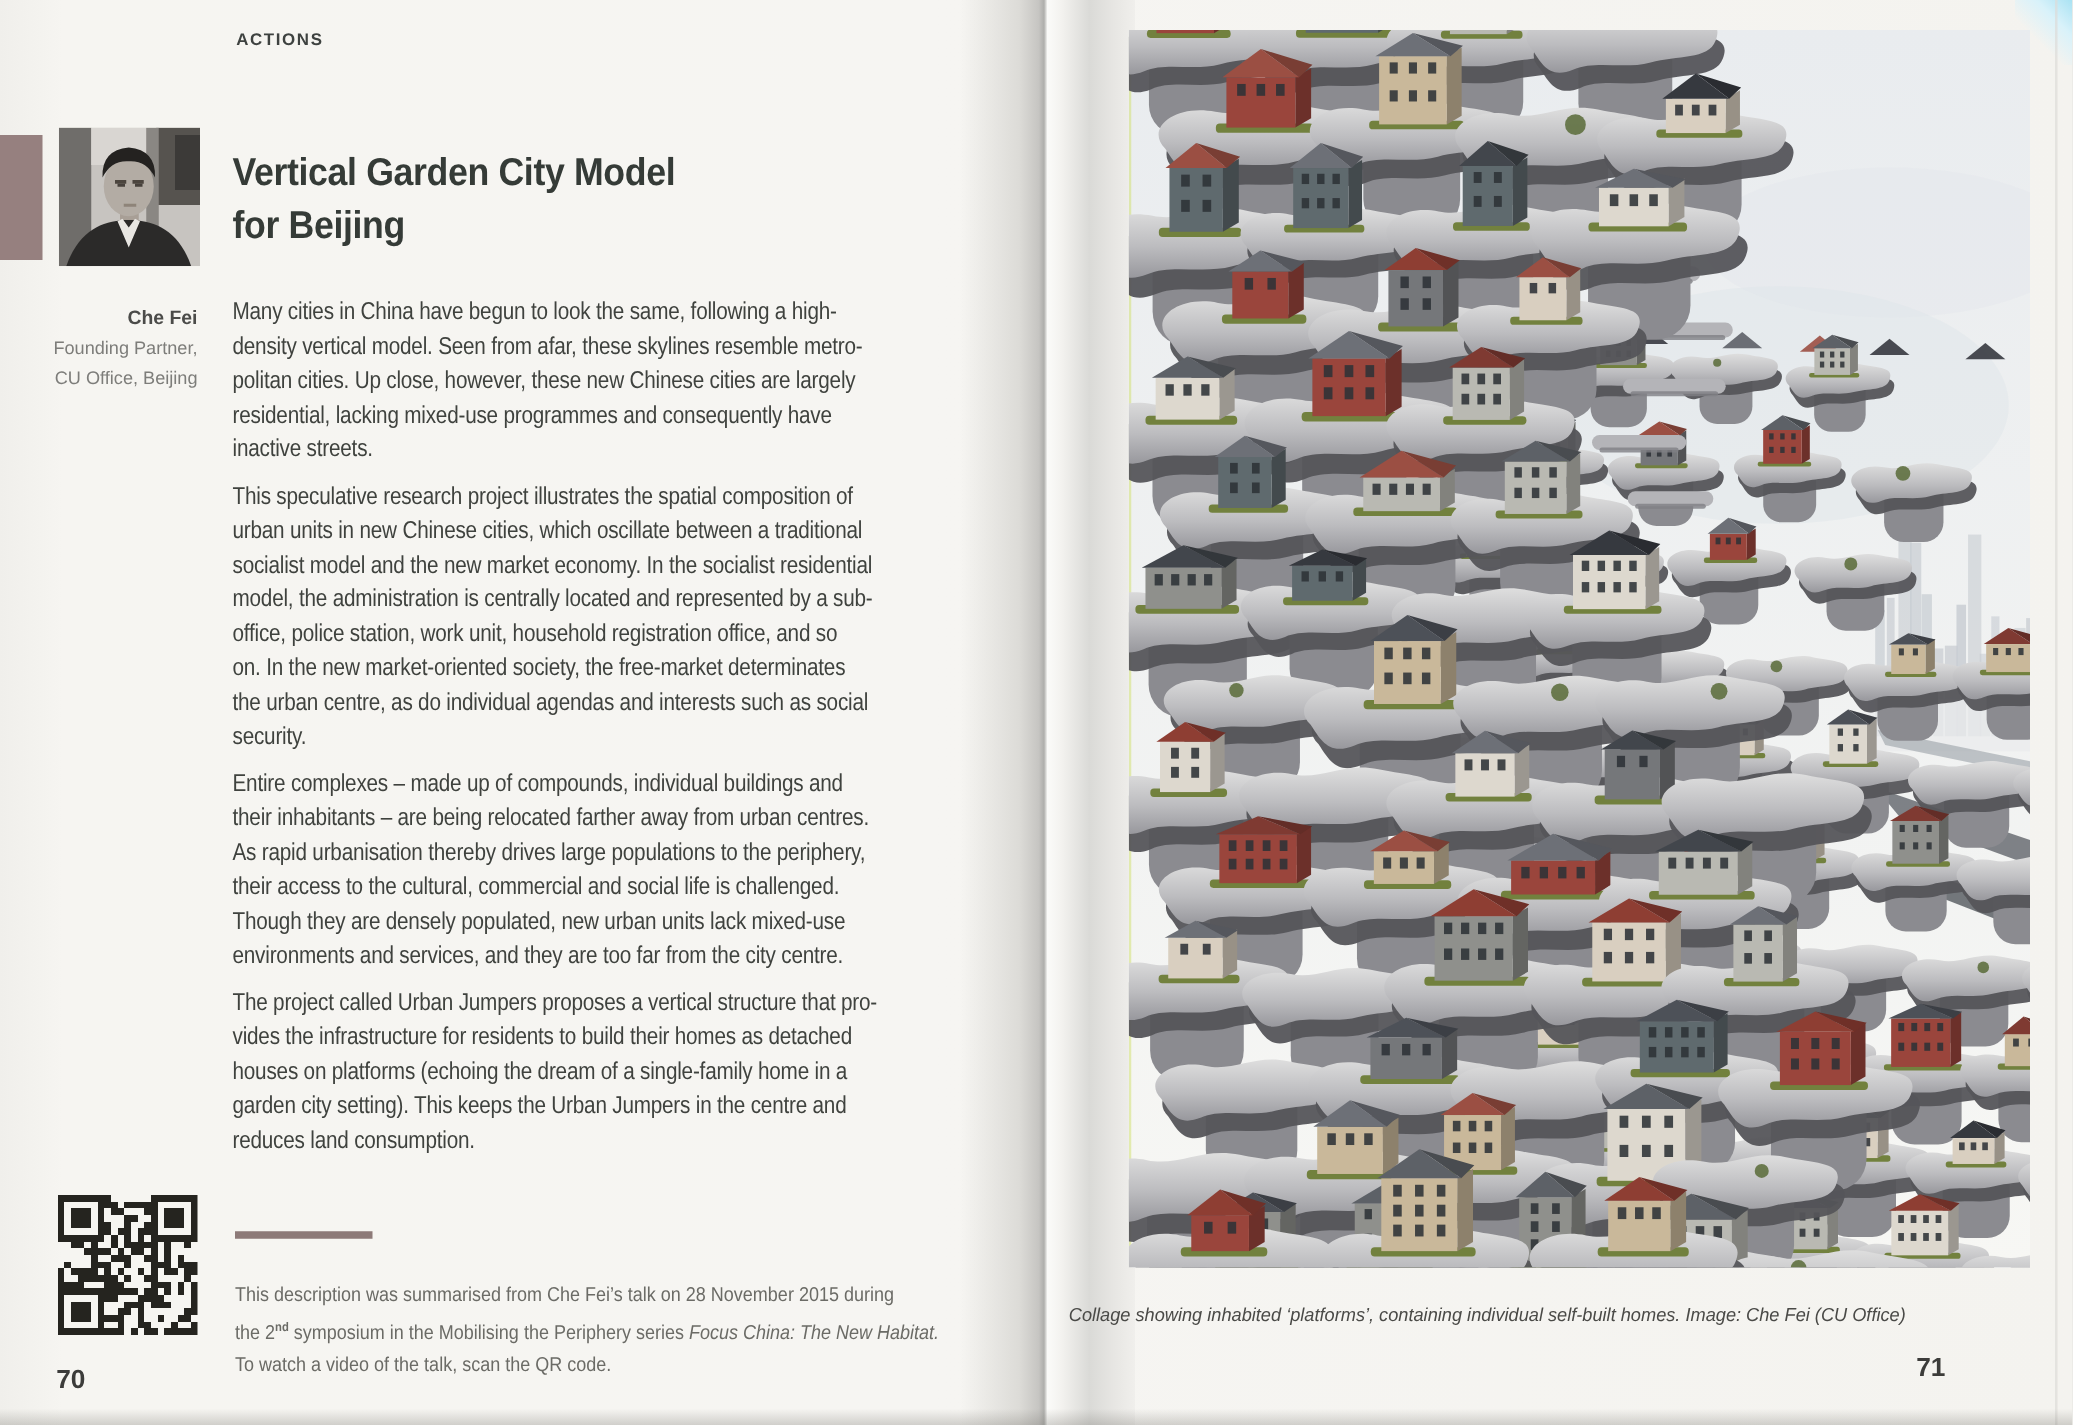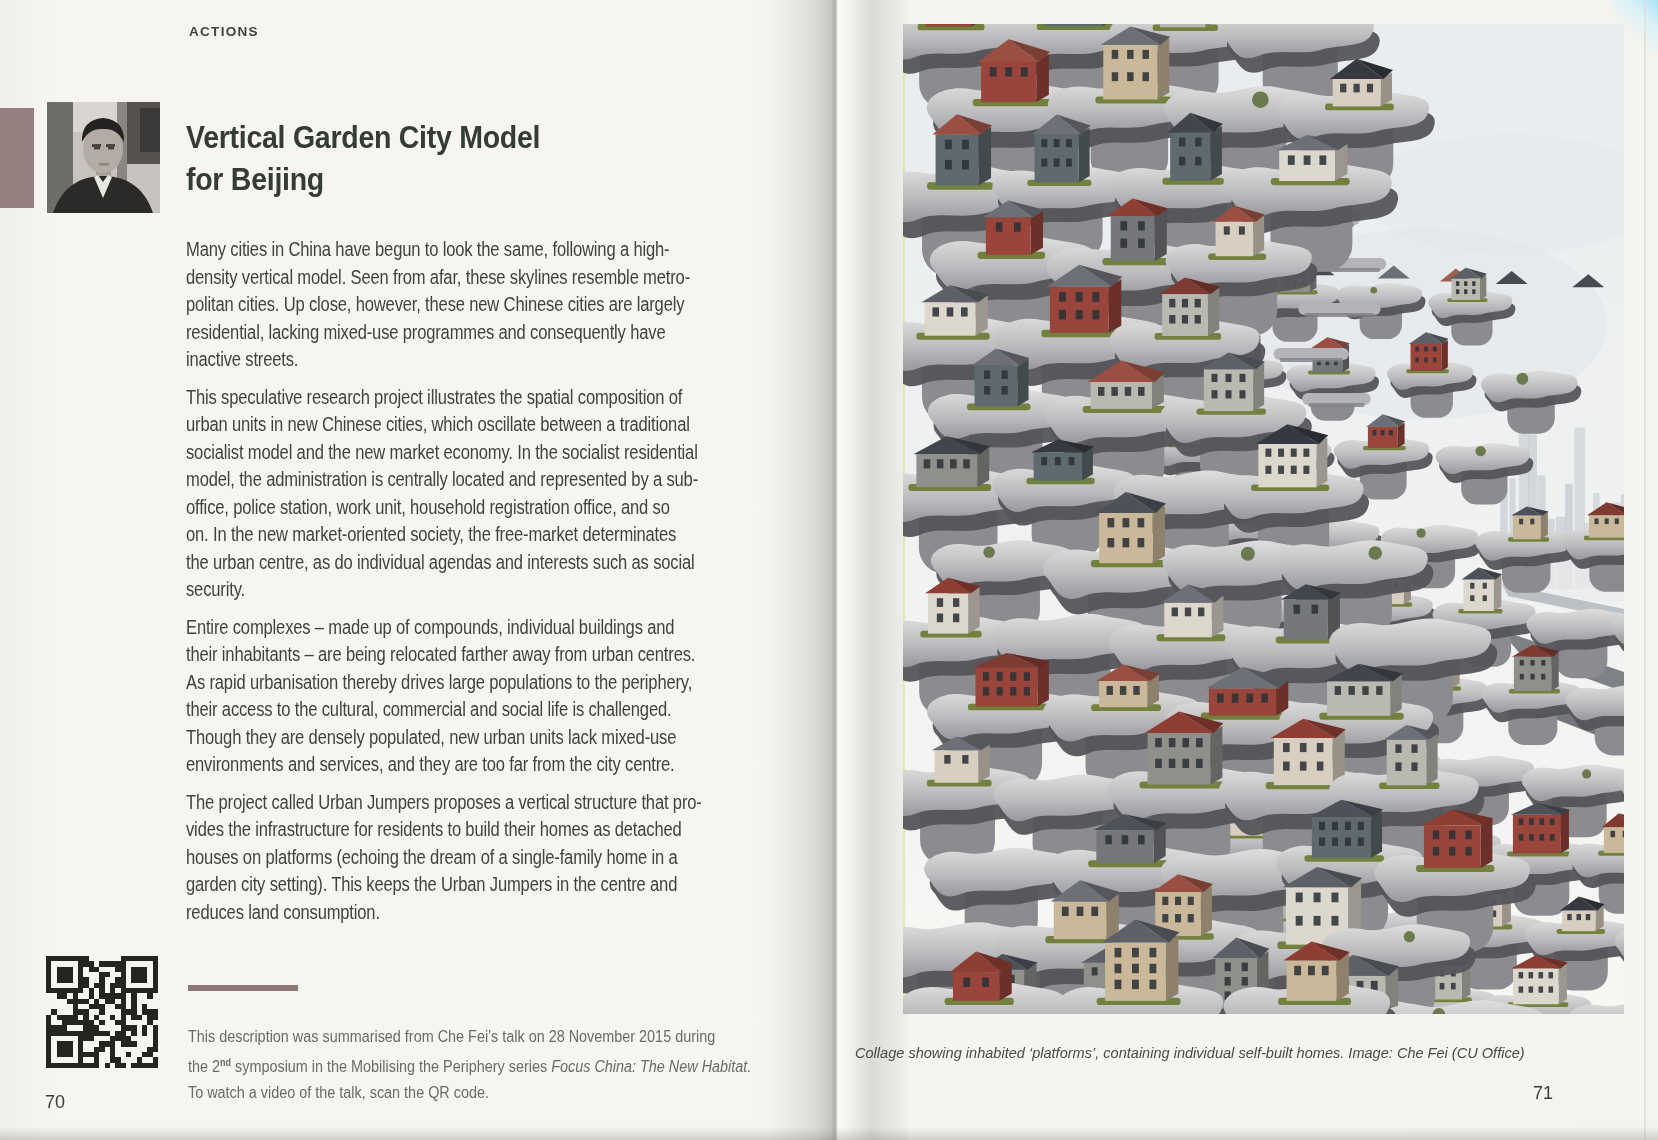--- a/index.html
+++ b/index.html
@@ -18,21 +18,21 @@
   .author-role{font-size:14.5px;color:#7d7d7a;line-height:24px;white-space:pre;}
   .body-text{position:absolute;left:186px;top:236px;width:600px;transform:scaleX(.85);transform-origin:0 0;}
   .para{margin:0 0 10px 0;font-size:19.5px;line-height:27.5px;color:#3f423e;
         letter-spacing:-0.2px;white-space:pre;}
   .qr{position:absolute;left:46px;top:956px;width:112px;height:112px;}
   .rule{position:absolute;left:188px;top:985px;width:110px;height:6px;background:#8d7a78;}
   .footnote{position:absolute;left:188px;top:1008px;font-size:16px;line-height:26px;color:#6b6b66;
             white-space:pre;transform:scaleX(.9);transform-origin:0 0;}
   .footnote .sup{font-size:10px;vertical-align:6px;font-weight:bold;}
   .footnote .it{font-style:italic;}
-  .pagenum{position:absolute;font-size:18px;font-weight:normal;color:#3c3c3a;}
+  .pagenum{position:absolute;font-size:21px;font-weight:bold;color:#3c3c3a;}
   .pagenum-left{left:45px;top:1092px;}
   .pagenum-right{left:1533px;top:1083px;}
   
   .gutter{position:absolute;left:768px;top:0;width:140px;height:1140px;pointer-events:none;
      background:linear-gradient(90deg,
        rgba(238,237,233,0) 0%, #dcdbd7 34%, #c6c5c2 45%, #aeaeab 48%,
        #fbfbf9 50%, #f3f2ef 58%, #dadad7 74%, #e7e6e3 88%, #f0efec 100%);}
   .corner-cyan{position:absolute;right:0;top:0;width:46px;height:52px;pointer-events:none;
      background:linear-gradient(225deg,#a9e2f3 0%,#d9f2fa 30%,rgba(255,255,255,0) 62%);}
   .edge-bottom{position:absolute;left:0;bottom:0;width:100%;height:13px;pointer-events:none;
@@ -71,20 +71,25 @@
       <rect x="61" y="45" width="6" height="2.4" fill="#2c2722" opacity=".8"></rect>
       <rect x="52" y="61" width="10" height="2.4" fill="#8a7f74" opacity=".9"></rect>
       <path d="M6,111 C16,82 36,74 56,74 C76,74 96,82 106,111 Z" fill="#2b2a29"></path>
       <polygon points="47,75 56,96 65,75 61,73 56,80 51,73" fill="#e8e6e2"></polygon>
     </svg>
   </div>
 
   <h1 class="title">Vertical Garden City Model
 for Beijing</h1>
 
+  <div class="author-block">
+    <div class="author-name">Che Fei</div>
+    <div class="author-role">Founding Partner,
+CU Office, Beijing</div>
+  </div>
 
   <div class="body-text">
     <p class="para">Many cities in China have begun to look the same, following a high-
 density vertical model. Seen from afar, these skylines resemble metro-
 politan cities. Up close, however, these new Chinese cities are largely
 residential, lacking mixed-use programmes and consequently have
 inactive streets.</p>
     <p class="para">This speculative research project illustrates the spatial composition of
 urban units in new Chinese cities, which oscillate between a traditional
 socialist model and the new market economy. In the socialist residential

